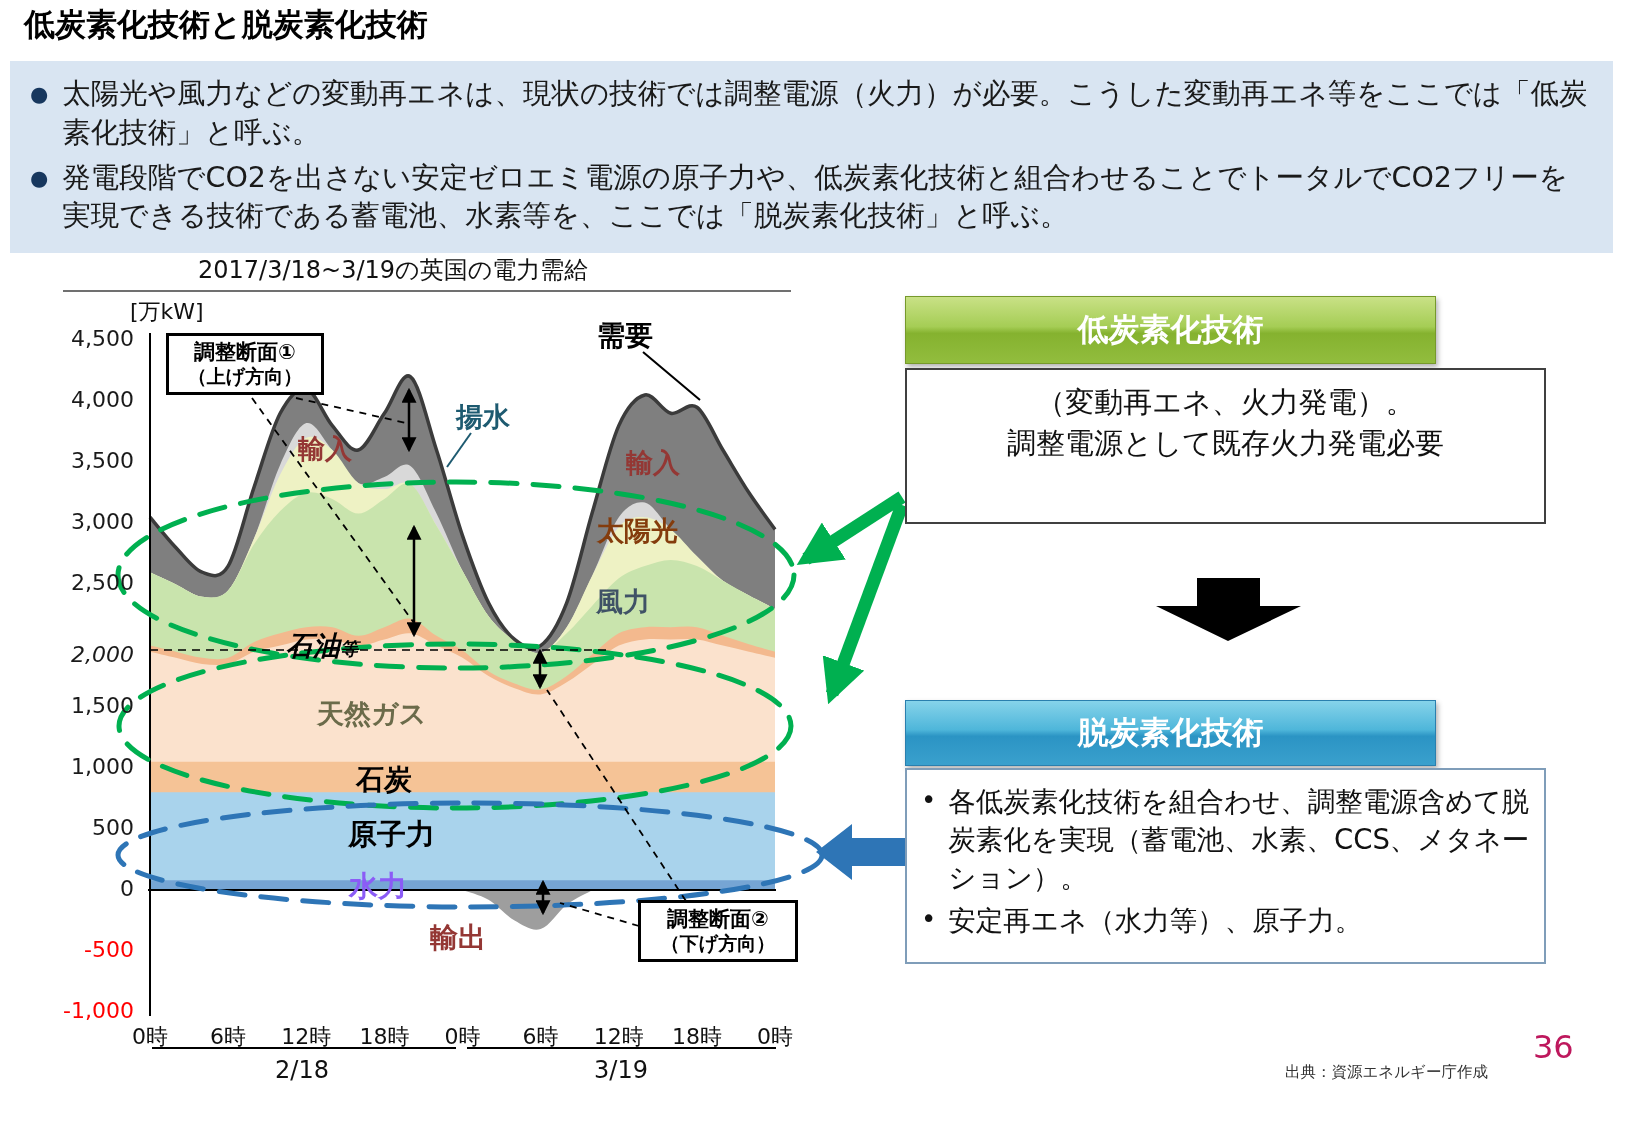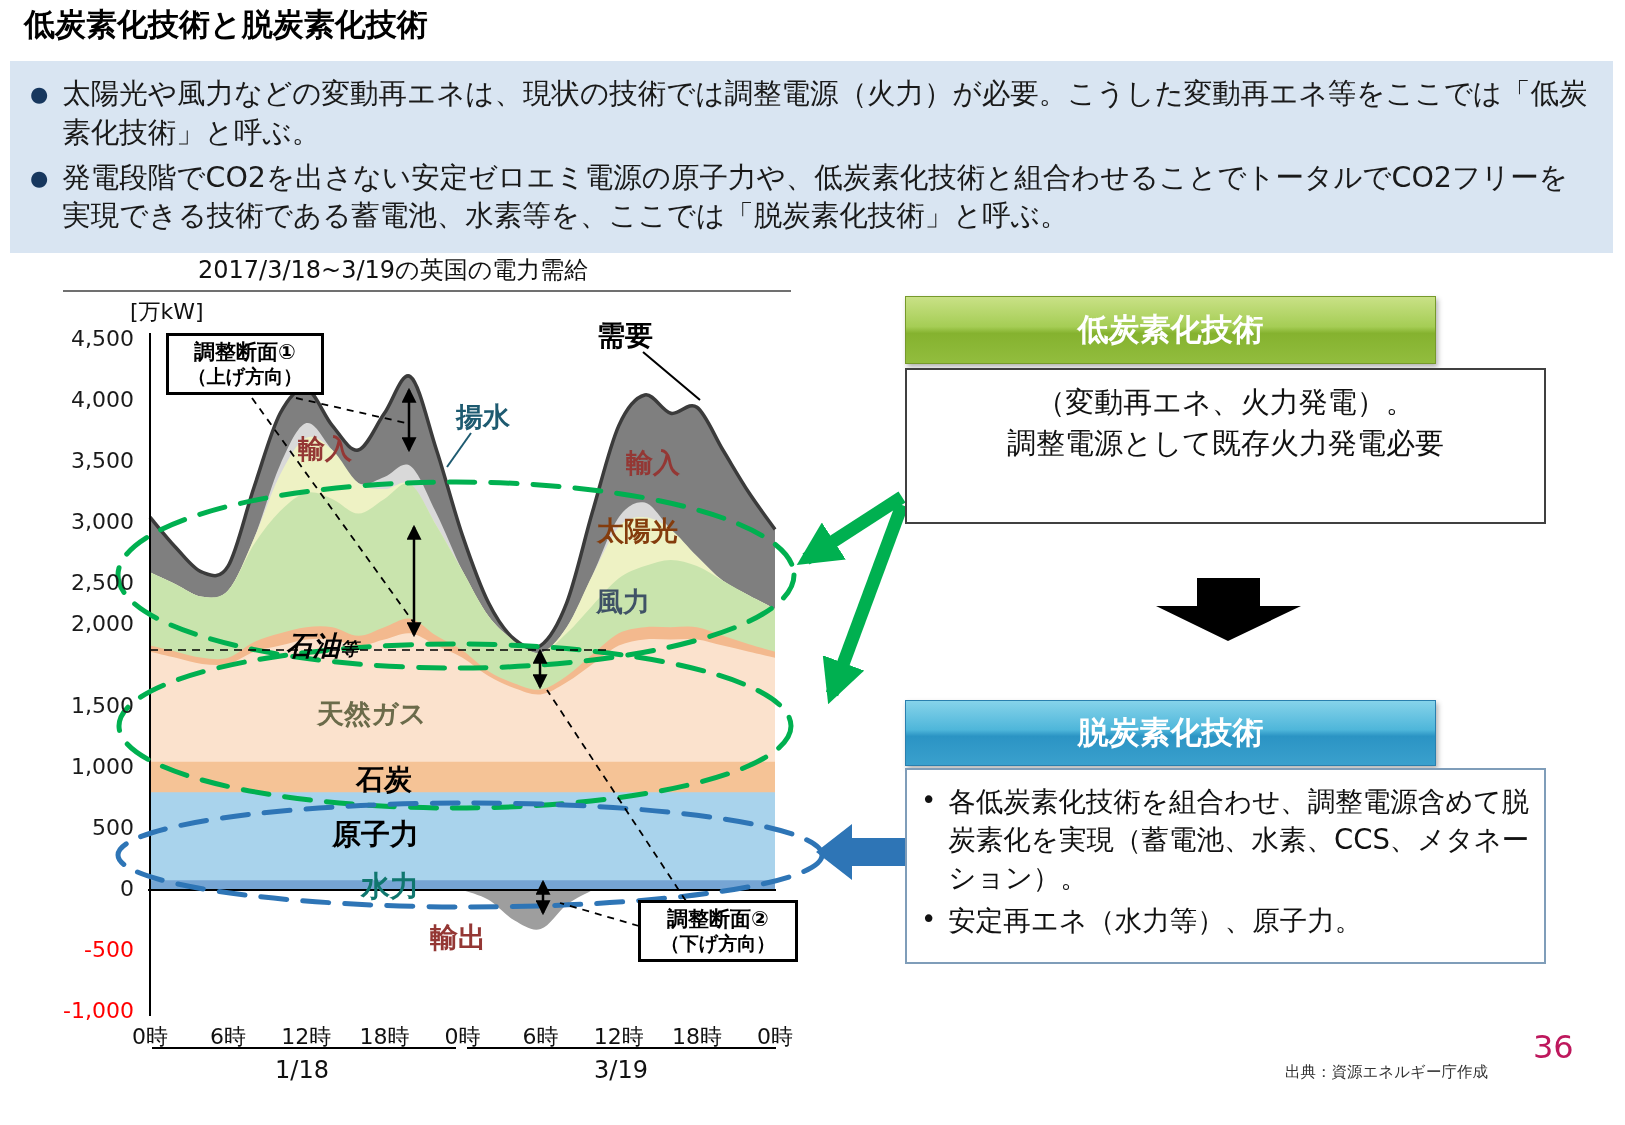--- a/index.html
+++ b/index.html
@@ -30,22 +30,22 @@
   #lbl-demand{left:597px;top:317px;font-size:28px;color:#000;}
   #lbl-pumped{left:456px;top:399px;font-size:27px;color:#1d5a70;}
   #lbl-import-1{left:298px;top:431px;font-size:27px;color:#943734;}
   #lbl-import-2{left:626px;top:445px;font-size:27px;color:#943734;}
   #lbl-solar{left:597px;top:513px;font-size:27px;color:#843c0c;text-align:center;}
   #lbl-oil{left:286px;top:628px;font-size:27px;color:#000;font-style:italic;}
   #lbl-oil .suffix{font-size:18px;}
   #lbl-wind{left:596px;top:584px;font-size:27px;color:#3f5266;}
   #lbl-gas{left:317px;top:696px;font-size:27px;color:#6b6b4a;}
   #lbl-coal{left:356px;top:761px;font-size:28px;color:#000;}
-  #lbl-nuclear{left:332px;top:815px;font-size:29px;color:#000;}
-  #lbl-hydro{left:349px;top:867px;font-size:29px;color:#0f766e;margin-left:12px;}
+  #lbl-nuclear{left:348px;top:815px;font-size:29px;color:#000;}
+  #lbl-hydro{left:349px;top:867px;font-size:29px;color:#8b5cf6;}
   #lbl-export{left:430px;top:919px;font-size:28px;color:#943734;}
 
   .adj-box{position:absolute;background:#fff;border:3px solid #000;text-align:center;padding:3px 0;z-index:5;}
   #adj-box-1{left:166px;top:333px;width:152px;}
   #adj-box-2{left:638px;top:900px;width:154px;}
   .adj-l1{font-size:21px;font-weight:bold;color:#000;line-height:1.25;}
   .adj-l2{font-size:19px;font-weight:bold;color:#000;line-height:1.25;}
 
   .panel-header{position:absolute;left:905px;width:531px;display:flex;align-items:center;justify-content:center;color:#fff;font-size:31px;font-weight:bold;z-index:3;box-shadow:2px 3px 5px rgba(0,0,0,0.3);box-sizing:border-box;}
   #lc-header{top:296px;height:68px;background:linear-gradient(180deg,#c9e186 0%,#a5cd55 45%,#85b22f 55%,#92bd3e 100%);border:1px solid #76992b;}
@@ -83,40 +83,40 @@
   </div>
 
   <div id="chart-title">2017/3/18~3/19の英国の電力需給</div>
   <div id="unit-label">[万kW]</div>
   <div id="y-ticks">
       <div class="ytick" style="top: 326px;">4,500</div>
       <div class="ytick" style="top: 387.1px;">4,000</div>
       <div class="ytick" style="top: 448.2px;">3,500</div>
       <div class="ytick" style="top: 509.3px;">3,000</div>
       <div class="ytick" style="top: 570.4px;">2,500</div>
-      <div class="ytick" style="top: 611px;">2,000</div>
+      <div class="ytick" style="top: 642px; font-style: italic;">2,000</div>
       <div class="ytick" style="top: 692.7px;">1,500</div>
       <div class="ytick" style="top: 753.8px;">1,000</div>
       <div class="ytick" style="top: 814.9px;">500</div>
       <div class="ytick" style="top: 876px;">0</div>
       <div class="ytick neg" style="top: 937.1px;">-500</div>
       <div class="ytick neg" style="top: 998.2px;">-1,000</div>
     </div>
   <div id="x-ticks">
       <div class="xtick" style="left: 110px;">0時</div>
       <div class="xtick" style="left: 188.1px;">6時</div>
       <div class="xtick" style="left: 266.3px;">12時</div>
       <div class="xtick" style="left: 344.4px;">18時</div>
       <div class="xtick" style="left: 422.5px;">0時</div>
       <div class="xtick" style="left: 500.6px;">6時</div>
       <div class="xtick" style="left: 578.8px;">12時</div>
       <div class="xtick" style="left: 656.9px;">18時</div>
       <div class="xtick" style="left: 735px;">0時</div>
     </div>
-  <div class="date-label" id="date-1">1/18</div>
+  <div class="date-label" id="date-1">2/18</div>
   <div class="date-label" id="date-2">3/19</div>
 
   <svg id="chart-svg" width="1625" height="1125" viewBox="0 0 1625 1125">
     <defs>
       <marker id="mB" viewBox="0 0 10 10" refX="8.5" refY="5" markerWidth="6" markerHeight="6" orient="auto-start-reverse">
         <path d="M0,0L10,5L0,10Z" fill="#000"></path>
       </marker>
       <marker id="mG" viewBox="0 0 10 10" refX="7.5" refY="5" markerWidth="3.4" markerHeight="3.4" orient="auto">
         <path d="M0,0L10,5L0,10Z" fill="#00b050"></path>
       </marker>

